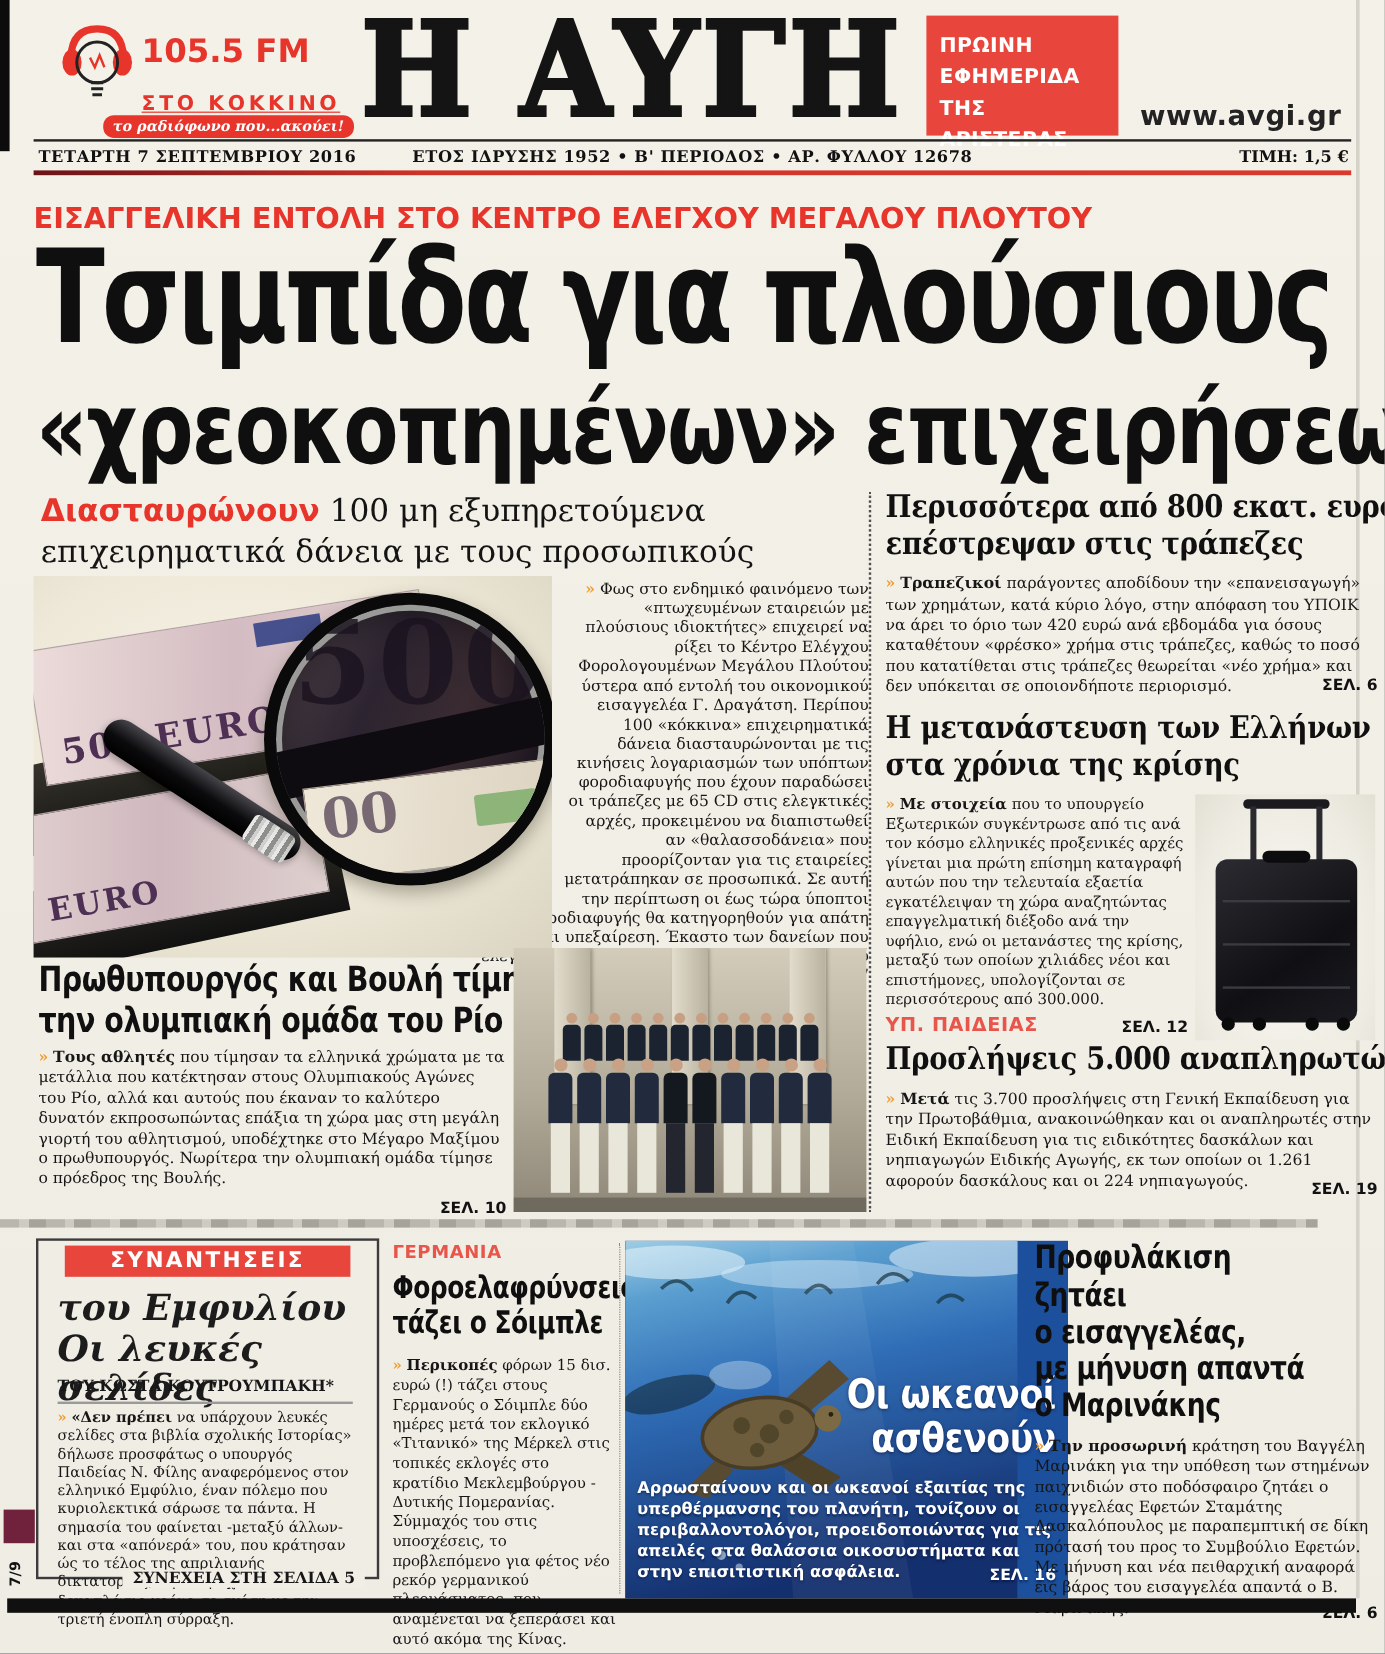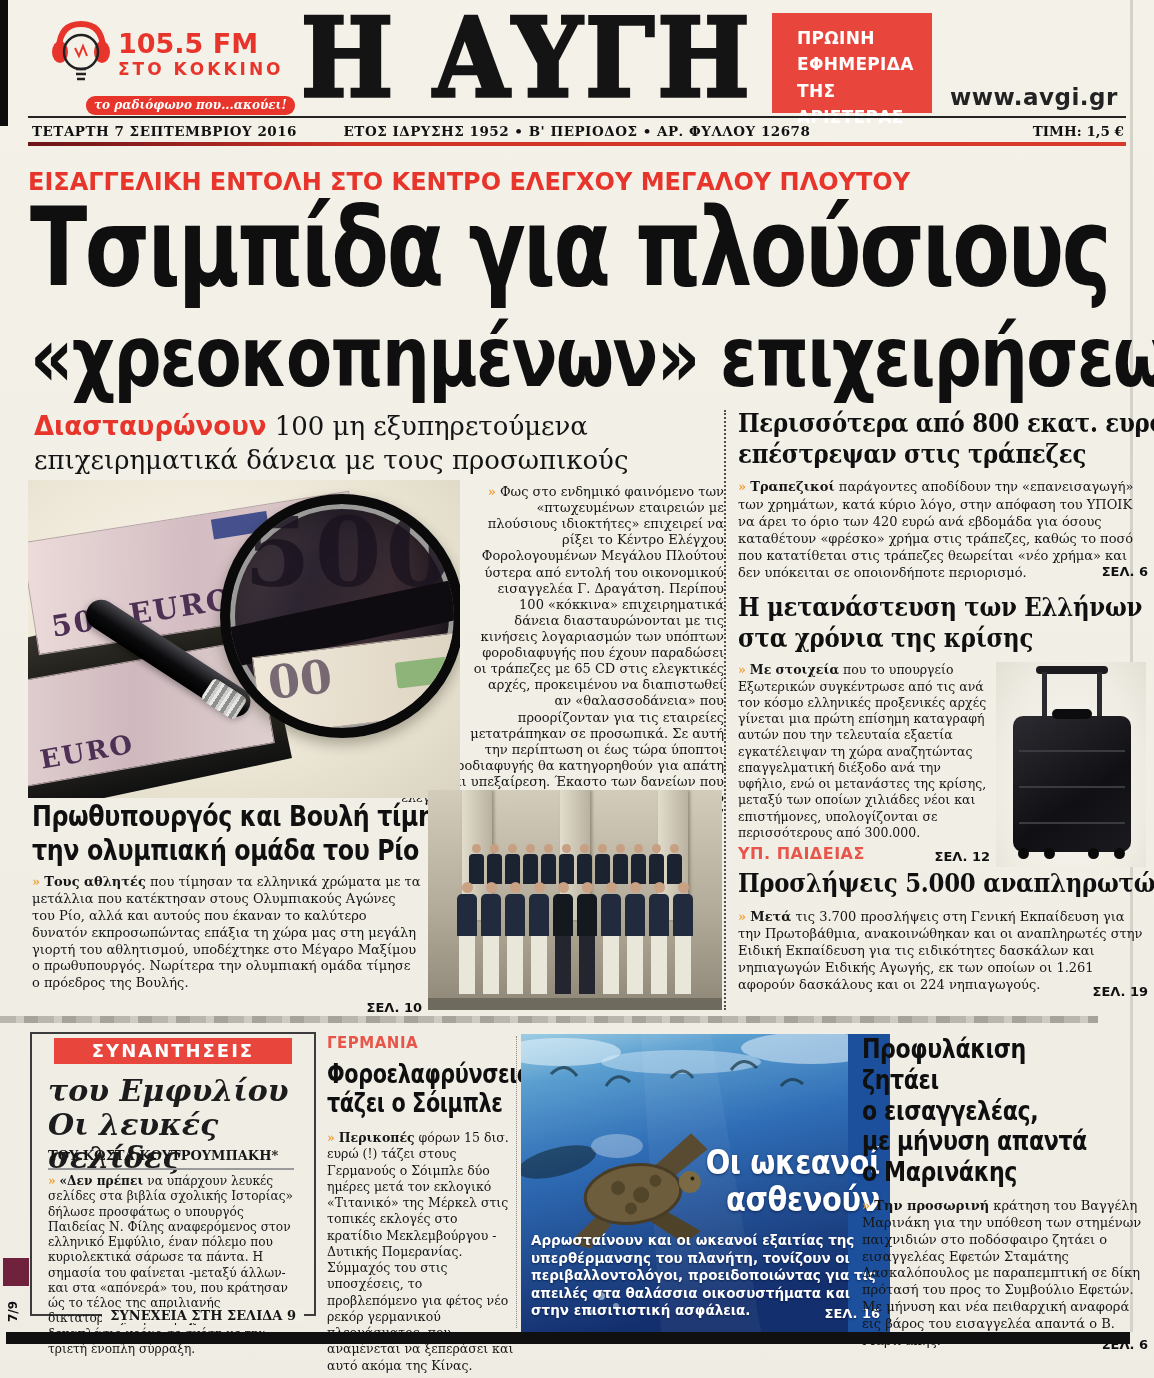--- a/index.html
+++ b/index.html
@@ -11,29 +11,29 @@
   .edge-bottom{position:absolute;left:6px;top:1332px;width:1124px;height:12px;background:#101010;}
   .edge-right-line{position:absolute;left:1130px;top:0;width:3px;height:1332px;background:#d5d2c9;}
   .page-mark{position:absolute;left:3px;top:1258px;width:26px;height:28px;background:#70223c;}
   .page-num{position:absolute;left:6px;top:1322px;font:bold 12px "DejaVu Sans",sans-serif;
             transform:rotate(-90deg);transform-origin:left top;color:#111;}
   
   .radio{position:absolute;left:50px;top:14px;width:240px;height:110px;}
   .radio-icon{position:absolute;left:0;top:2px;}
   .radio-main{position:absolute;left:68px;top:14px;}
   .radio-freq{font:bold 27px "DejaVu Sans",sans-serif;color:#e8352b;}
-  .radio-name{font:bold 17px "DejaVu Sans",sans-serif;color:#e8352b;letter-spacing:3px;margin-top:0;}
+  .radio-name{font:bold 17px "DejaVu Sans",sans-serif;color:#e8352b;letter-spacing:3px;margin-top:18px;text-decoration:underline;}
   .radio-pill{position:absolute;left:36px;top:82px;background:#e8352b;color:#fff;border-radius:9px;
               padding:2px 8px 3px;font:italic bold 12px "DejaVu Serif",serif;white-space:nowrap;}
   .masthead{position:absolute;left:288px;top:0;width:478px;height:118px;display:flex;align-items:center;
             justify-content:center;font-family:"DejaVu Serif",serif;font-weight:bold;font-size:92px;
             color:#141414;letter-spacing:3px;transform:scale(1.06,1.18);transform-origin:center 55%;
             -webkit-text-stroke:3px #141414;}
   .tagline-box{position:absolute;left:772px;top:13px;width:160px;height:100px;background:#e8453c;color:#fff;
-               padding:12px 0 0 25px;font:bold 17px "DejaVu Sans",sans-serif;line-height:1.55;letter-spacing:.3px;box-sizing:border-box;}
+               padding:12px 0 0 11px;font:bold 17px "DejaVu Sans",sans-serif;line-height:1.55;letter-spacing:.3px;box-sizing:border-box;}
   .tagline-box span{display:block;}
   .website{position:absolute;left:950px;top:84px;font:bold 23px "DejaVu Sans",sans-serif;color:#232323;letter-spacing:.5px;}
   .rule1{position:absolute;left:28px;top:116px;width:1098px;height:2px;background:#232323;}
   .dateline{position:absolute;left:28px;top:121px;width:1098px;height:20px;font:bold 13.5px "DejaVu Serif",serif;color:#111;}
   .dl-date{position:absolute;left:4px;top:2px;letter-spacing:.5px;}
   .dl-issue{position:absolute;left:0;right:0;text-align:center;top:2px;letter-spacing:.5px;}
   .dl-price{position:absolute;right:2px;top:2px;}
   .rule2{position:absolute;left:28px;top:142px;width:1098px;height:4px;
          background:linear-gradient(90deg,#6b1418,#cf3328 30%,#d93a2e);}
   
@@ -391,21 +391,21 @@
   <div class="rough"></div>
 
   <div class="meet">
     <div class="meet-banner">ΣΥΝΑΝΤΗΣΕΙΣ</div>
     <div class="meet-h">
       <div>του Εμφυλίου</div>
       <div>Οι λευκές σελίδες</div>
     </div>
     <div class="meet-by">ΤΟΥ ΚΩΣΤΑ ΚΟΥΤΡΟΥΜΠΑΚΗ*</div>
     <div class="meet-body"><span class="chev">»</span> <b>«Δεν πρέπει</b><span> να υπάρχουν λευκές σελίδες στα βιβλία σχολικής Ιστορίας» δήλωσε προσφάτως ο υπουργός Παιδείας Ν. Φίλης αναφερόμενος στον ελληνικό Εμφύλιο, έναν πόλεμο που κυριολεκτικά σάρωσε τα πάντα. Η σημασία του φαίνεται -μεταξύ άλλων- και στα «απόνερά» του, που κράτησαν ώς το τέλος της απριλιανής δικτατορίας, δηλαδή σχεδόν δεκαπλάσιο χρόνο σε σχέση με την τριετή ένοπλη σύρραξη.</span></div>
-    <div class="meet-more">ΣΥΝΕΧΕΙΑ ΣΤΗ ΣΕΛΙΔΑ 9</div>
+    <div class="meet-more">ΣΥΝΕΧΕΙΑ ΣΤΗ ΣΕΛΙΔΑ 5</div>
   </div>
 
   <div class="germ">
     <div class="germ-kicker">ΓΕΡΜΑΝΙΑ</div>
     <div class="germ-h">
       <div>Φοροελαφρύνσεις</div>
       <div>τάζει ο Σόιμπλε</div>
     </div>
     <div class="germ-body"><span class="chev">»</span> <b>Περικοπές</b><span> φόρων 15 δισ. ευρώ (!) τάζει στους Γερμανούς ο Σόιμπλε δύο ημέρες μετά τον εκλογικό «Τιτανικό» της Μέρκελ στις τοπικές εκλογές στο κρατίδιο Μεκλεμβούργου - Δυτικής Πομερανίας. Σύμμαχός του στις υποσχέσεις, το προβλεπόμενο για φέτος νέο ρεκόρ γερμανικού πλεονάσματος, που αναμένεται να ξεπεράσει και αυτό ακόμα της Κίνας.</span><span class="pref">ΣΕΛ. 17</span></div>
   </div>

